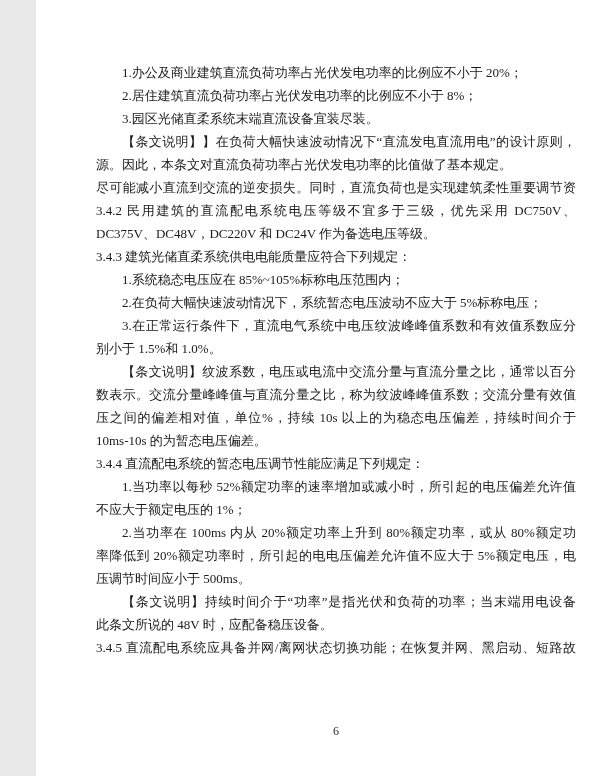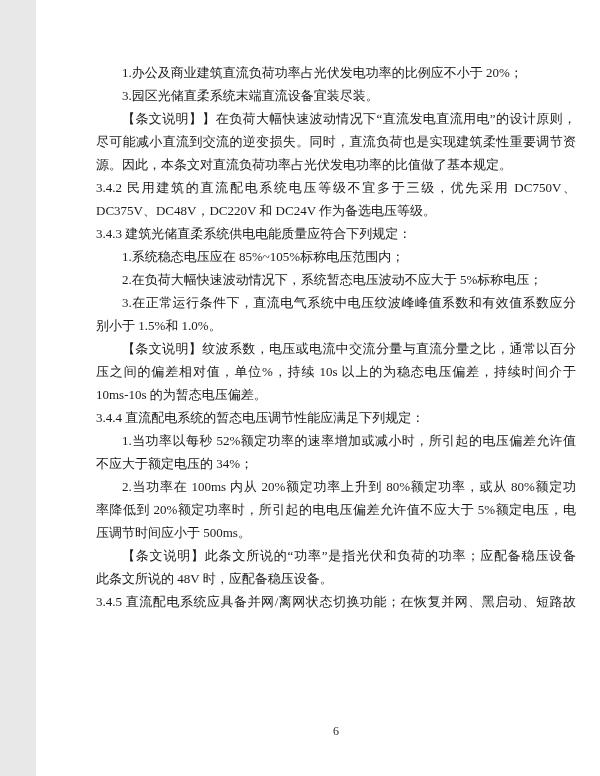--- a/index.html
+++ b/index.html
@@ -47,38 +47,40 @@
     font-size: 12px;
     color: #2a2a2a;
   }
 </style>
 </head>
 <body>
 
 <div class="page">
   <div class="content" id="doc-content">
       <div class="line indent">1.办公及商业建筑直流负荷功率占光伏发电功率的比例应不小于 20%；</div>
+      <div class="line indent">2.居住建筑直流负荷功率占光伏发电功率的比例应不小于 8%；</div>
       <div class="line indent">3.园区光储直柔系统末端直流设备宜装尽装。</div>
       <div class="line indent fill">【条文说明】】在负荷大幅快速波动情况下“直流发电直流用电”的设计原则，</div>
+      <div class="line">源。因此，本条文对直流负荷功率占光伏发电功率的比值做了基本规定。</div>
       <div class="line fill">尽可能减小直流到交流的逆变损失。同时，直流负荷也是实现建筑柔性重要调节资</div>
-      <div class="line">源。因此，本条文对直流负荷功率占光伏发电功率的比值做了基本规定。</div>
       <div class="line fill">3.4.2 民用建筑的直流配电系统电压等级不宜多于三级，优先采用 DC750V、</div>
       <div class="line">DC375V、DC48V，DC220V 和 DC24V 作为备选电压等级。</div>
       <div class="line">3.4.3 建筑光储直柔系统供电电能质量应符合下列规定：</div>
       <div class="line indent">1.系统稳态电压应在 85%~105%标称电压范围内；</div>
       <div class="line indent">2.在负荷大幅快速波动情况下，系统暂态电压波动不应大于 5%标称电压；</div>
       <div class="line indent fill">3.在正常运行条件下，直流电气系统中电压纹波峰峰值系数和有效值系数应分</div>
       <div class="line">别小于 1.5%和 1.0%。</div>
       <div class="line indent fill">【条文说明】纹波系数，电压或电流中交流分量与直流分量之比，通常以百分</div>
+      <div class="line fill">数表示。交流分量峰峰值与直流分量之比，称为纹波峰峰值系数；交流分量有效值</div>
       <div class="line fill">压之间的偏差相对值，单位%，持续 10s 以上的为稳态电压偏差，持续时间介于</div>
       <div class="line">10ms-10s 的为暂态电压偏差。</div>
       <div class="line">3.4.4 直流配电系统的暂态电压调节性能应满足下列规定：</div>
       <div class="line indent fill">1.当功率以每秒 52%额定功率的速率增加或减小时，所引起的电压偏差允许值</div>
-      <div class="line">不应大于额定电压的 34%；</div>
+      <div class="line">不应大于额定电压的 1%；</div>
       <div class="line indent fill">2.当功率在 100ms 内从 20%额定功率上升到 80%额定功率，或从 80%额定功</div>
       <div class="line fill">率降低到 20%额定功率时，所引起的电电压偏差允许值不应大于 5%额定电压，电</div>
       <div class="line">压调节时间应小于 500ms。</div>
-      <div class="line indent fill">【条文说明】此条文所说的“功率”是指光伏和负荷的功率；应配备稳压设备</div>
+      <div class="line indent fill">【条文说明】持续时间介于“功率”是指光伏和负荷的功率；当末端用电设备</div>
       <div class="line">此条文所说的 48V 时，应配备稳压设备。</div>
       <div class="line fill">3.4.5 直流配电系统应具备并网/离网状态切换功能；在恢复并网、黑启动、短路故</div>
     </div>
   <div class="footer">6</div>
 </div>
 
 </body></html>

